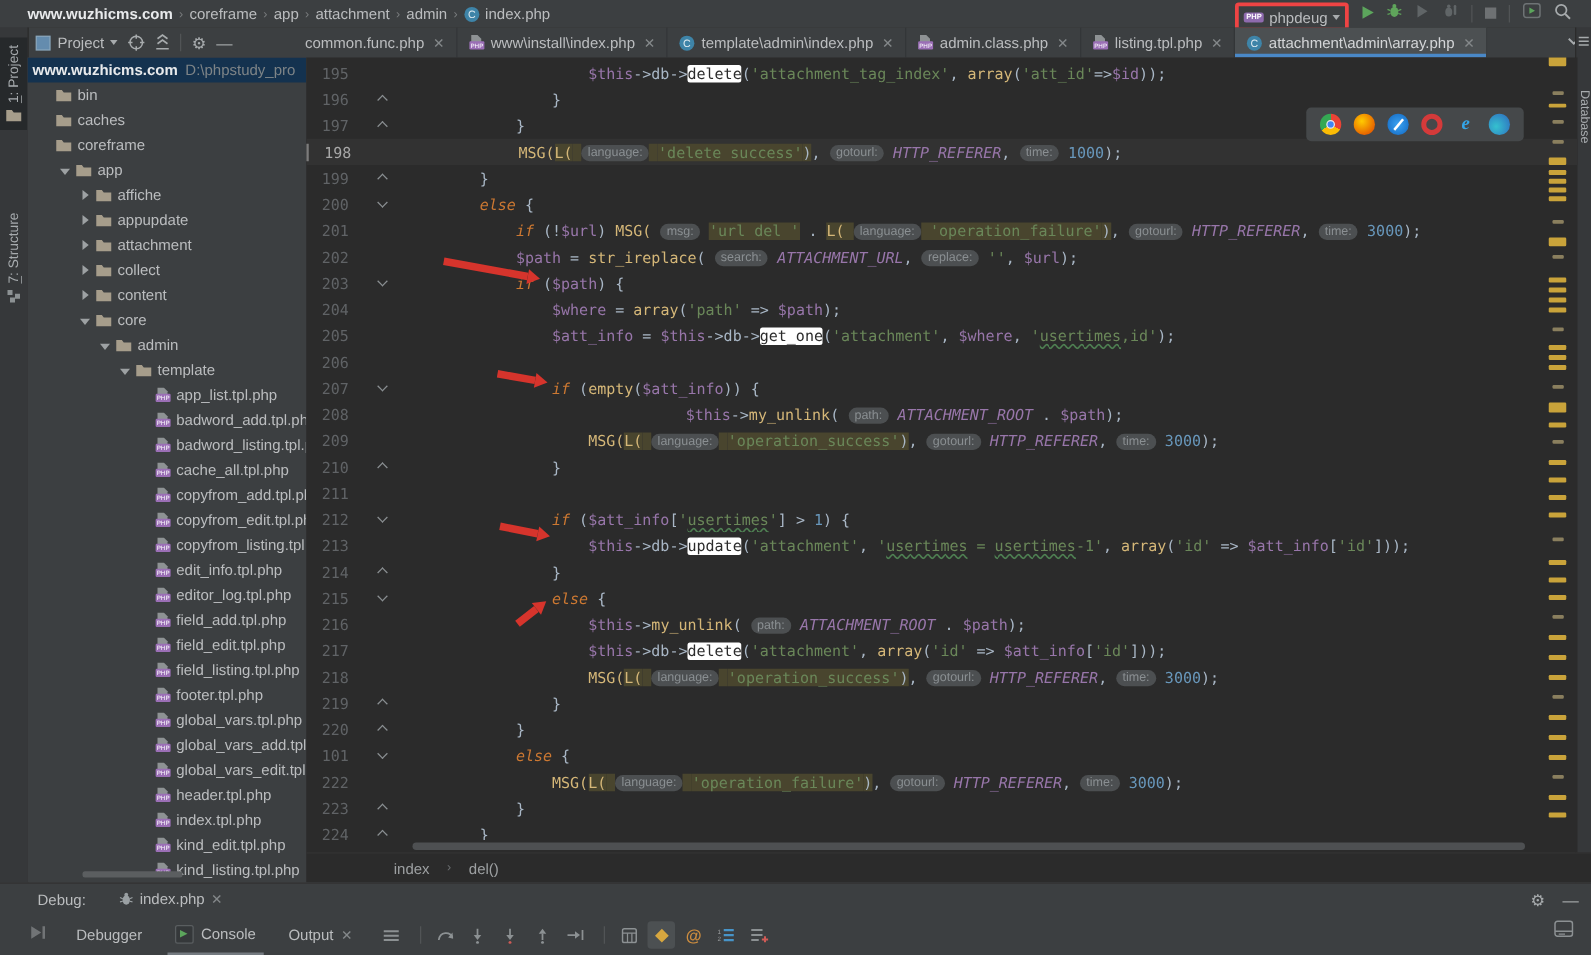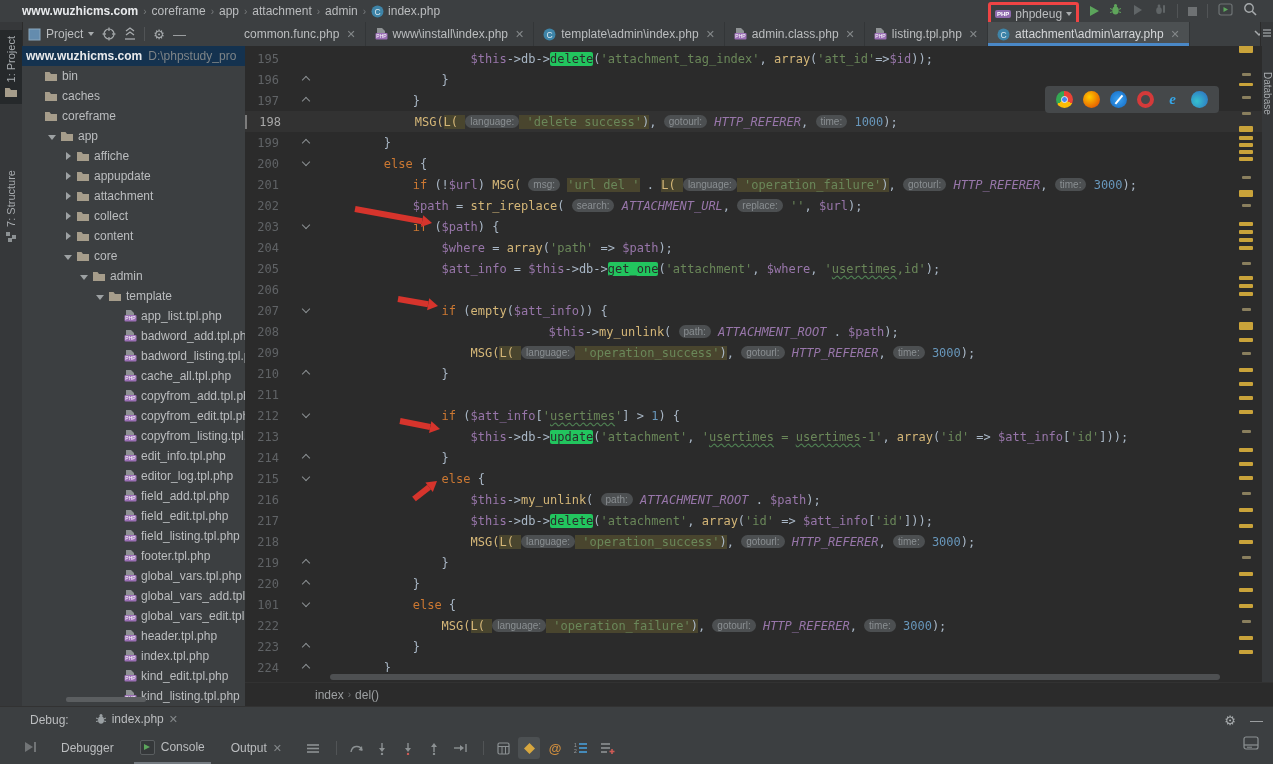--- a/index.html
+++ b/index.html
@@ -56,23 +56,23 @@
   
   #editor{position:absolute;left:245px;top:46px;width:1017px;height:626px;background:#2B2B2B;overflow:hidden;}
   .crow{position:absolute;left:0;width:100%;height:21px;display:flex;align-items:center;}
   .crow.cur{background:#323232;}
   .ln{width:34px;flex:0 0 34px;text-align:right;padding-right:2px;font:12px "DejaVu Sans Mono",monospace;color:#606366;}
   .crow.cur .ln{color:#A8A8A8;border-left:2px solid #7C7C7C;}
   .foldcol{width:45px;flex:0 0 45px;position:relative;height:21px;}
   .chev{position:absolute;left:22px;top:8px;width:5px;height:5px;border-left:1px solid #8A8F92;border-top:1px solid #8A8F92;}
   .chev.u{transform:rotate(45deg);} .chev.d{transform:rotate(225deg);top:6px;}
   .codeline{font:12px "DejaVu Sans Mono",monospace;white-space:pre;color:#A9B7C6;}
-  .tk-d{color:#A9B7C6;} .tk-k{color:#CC7832;} .tk-s{color:#6A8759;} .tk-n{color:#6897BB;}
+  .tk-d{color:#A9B7C6;} .tk-k{color:#CC7832;font-style:italic;} .tk-s{color:#6A8759;} .tk-n{color:#6897BB;}
   .tk-v{color:#9876AA;} .tk-q{color:#9876AA;font-style:italic;} .tk-f{color:#D5B778;}
-  .tk-tb{background:#22c55e;color:#2B2B2B;border-radius:2px;}
+  .tk-tb{background:#ffffff;color:#2B2B2B;border-radius:2px;}
   .tk-hl{background:#49452E;}
   .tk-err{text-decoration:underline wavy #4E8052;text-underline-offset:2px;}
   .tk-h{background:#4C4F51;color:#8A8F92;border-radius:8px;padding:0 5px;font:10px "Liberation Sans",sans-serif;
         display:inline-block;line-height:13px;vertical-align:1px;}
   #browserbar{position:absolute;left:800px;top:40px;width:162px;height:27px;background:#45484A;border-radius:4px;
               display:flex;align-items:center;justify-content:space-around;padding:0 6px;}
   .bico{width:17px;height:17px;border-radius:50%;position:relative;}
   .b-chrome{background:conic-gradient(#EA4335 0 33%,#FBBC05 0 66%,#34A853 0 100%);}
   .b-chrome:after{content:"";position:absolute;left:5px;top:5px;width:7px;height:7px;border-radius:50%;background:#4285F4;border:1.5px solid #E8EAED;box-sizing:border-box;}
   .b-firefox{background:radial-gradient(circle at 38% 35%,#FFCB00,#E66000 75%);}
@@ -82,21 +82,21 @@
   .b-ie{background:transparent;color:#35A6E8;font:bold italic 15px "Liberation Serif",serif;text-align:center;line-height:16px;}
   .b-edge{background:radial-gradient(circle at 35% 60%,#35C1CF,#2F79C2 80%);}
   .arrow-annot{position:absolute;pointer-events:none;}
   .mark{position:absolute;border-radius:1px;}
   .mark.g{background:#C9A33A;width:14px;left:994px;}
   .mark.t{background:#8A7F5E;width:9px;left:997px;}
   
   #hscroll{position:absolute;left:245px;top:672px;width:1017px;height:10px;background:#2B2B2B;}
   #hscroll .thumb{position:absolute;left:85px;top:2px;width:890px;height:6px;background:#4E5052;border-radius:3px;}
   #crumbs2{position:absolute;left:245px;top:682px;width:1028px;height:24px;background:#2B2B2B;border-top:1px solid #323232;
-           display:flex;align-items:center;font-size:12px;color:#9DA0A2;gap:4px;padding-left:70px;box-sizing:border-box;}
+           display:flex;align-items:center;font-size:12px;color:#9DA0A2;gap:14px;padding-left:70px;box-sizing:border-box;}
   #crumbs2 .csep{color:#6B6E70;font-size:10px;}
   
   #dbg-header{position:absolute;left:0;top:706px;width:1273px;height:26px;background:#3C3F41;border-top:1px solid #323232;
               display:flex;align-items:center;font-size:12px;color:#BBBDBF;}
   #dbg-title{margin-left:30px;}
   #dbg-tab{display:flex;align-items:center;gap:5px;margin-left:22px;height:100%;border-bottom:2px solid #747A80;padding:0 4px;}
   #dbg-tab .x{color:#84888A;font-size:11px;}
   #dbg-hdr-actions{position:absolute;right:10px;top:0;height:26px;display:flex;align-items:center;gap:14px;color:#A7ABAD;}
   #dbg-toolbar{position:absolute;left:0;top:732px;width:1273px;height:32px;background:#3C3F41;display:flex;align-items:center;}
   .dtab{font-size:12px;color:#BBBDBF;padding:0 6px;height:100%;display:flex;align-items:center;gap:6px;}

